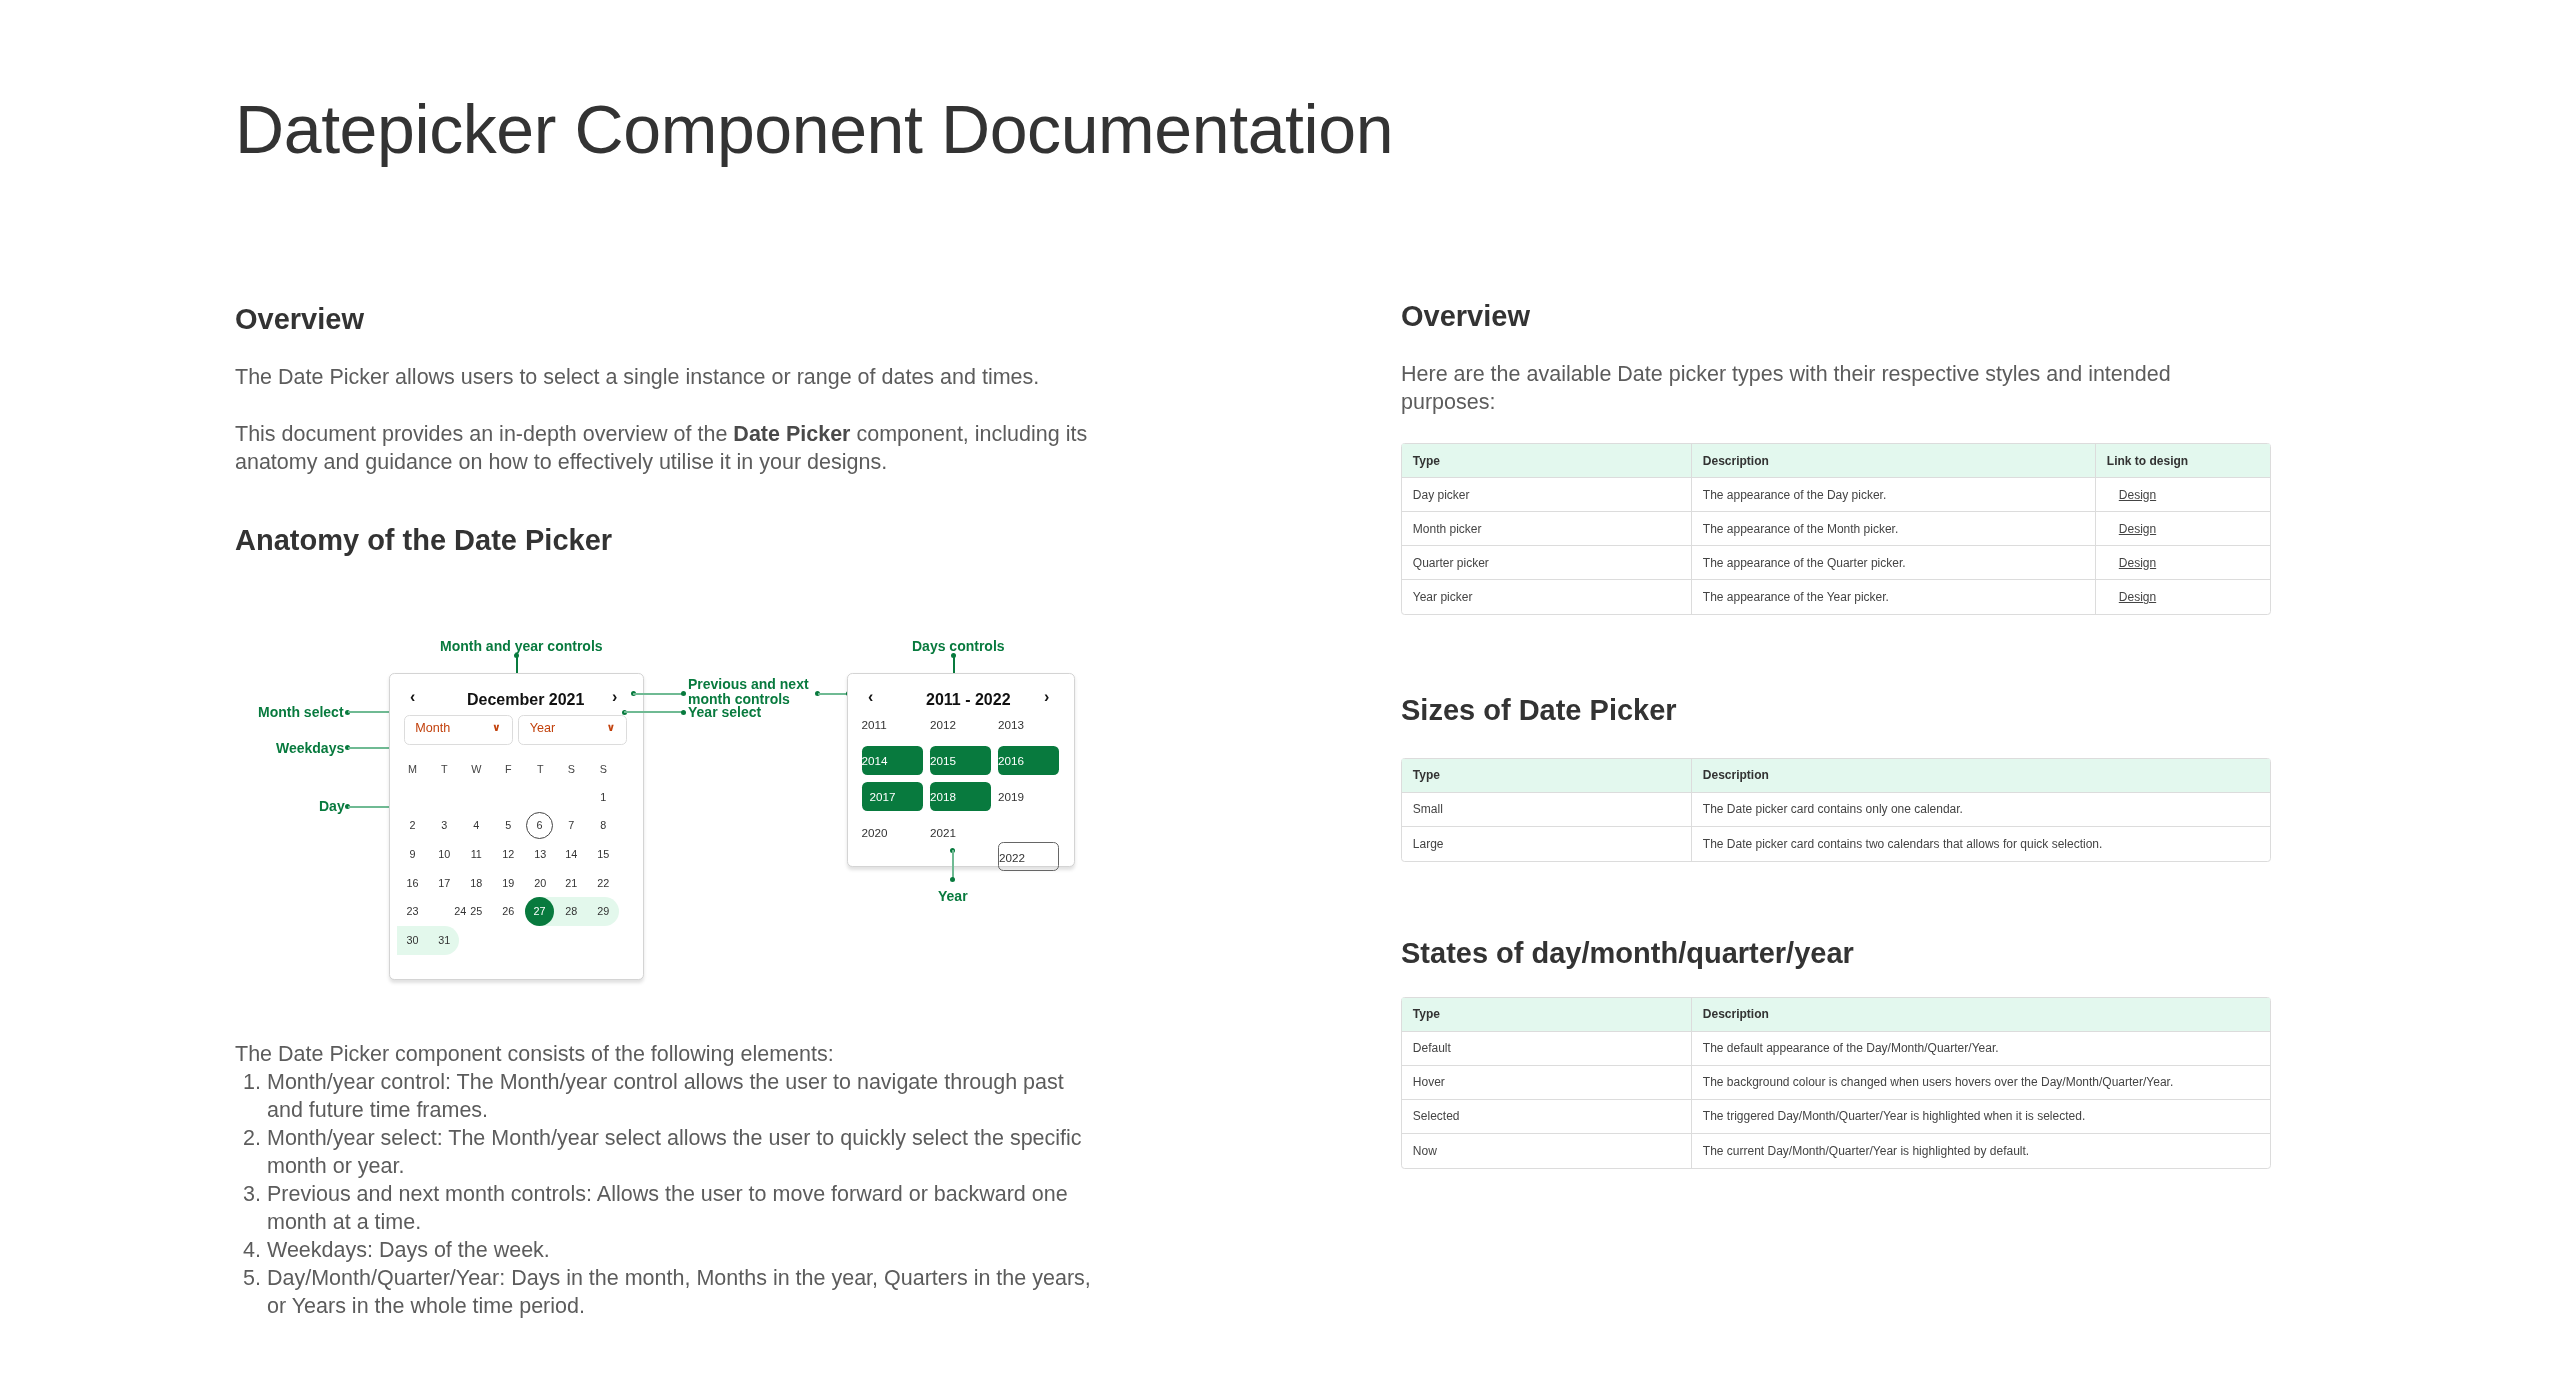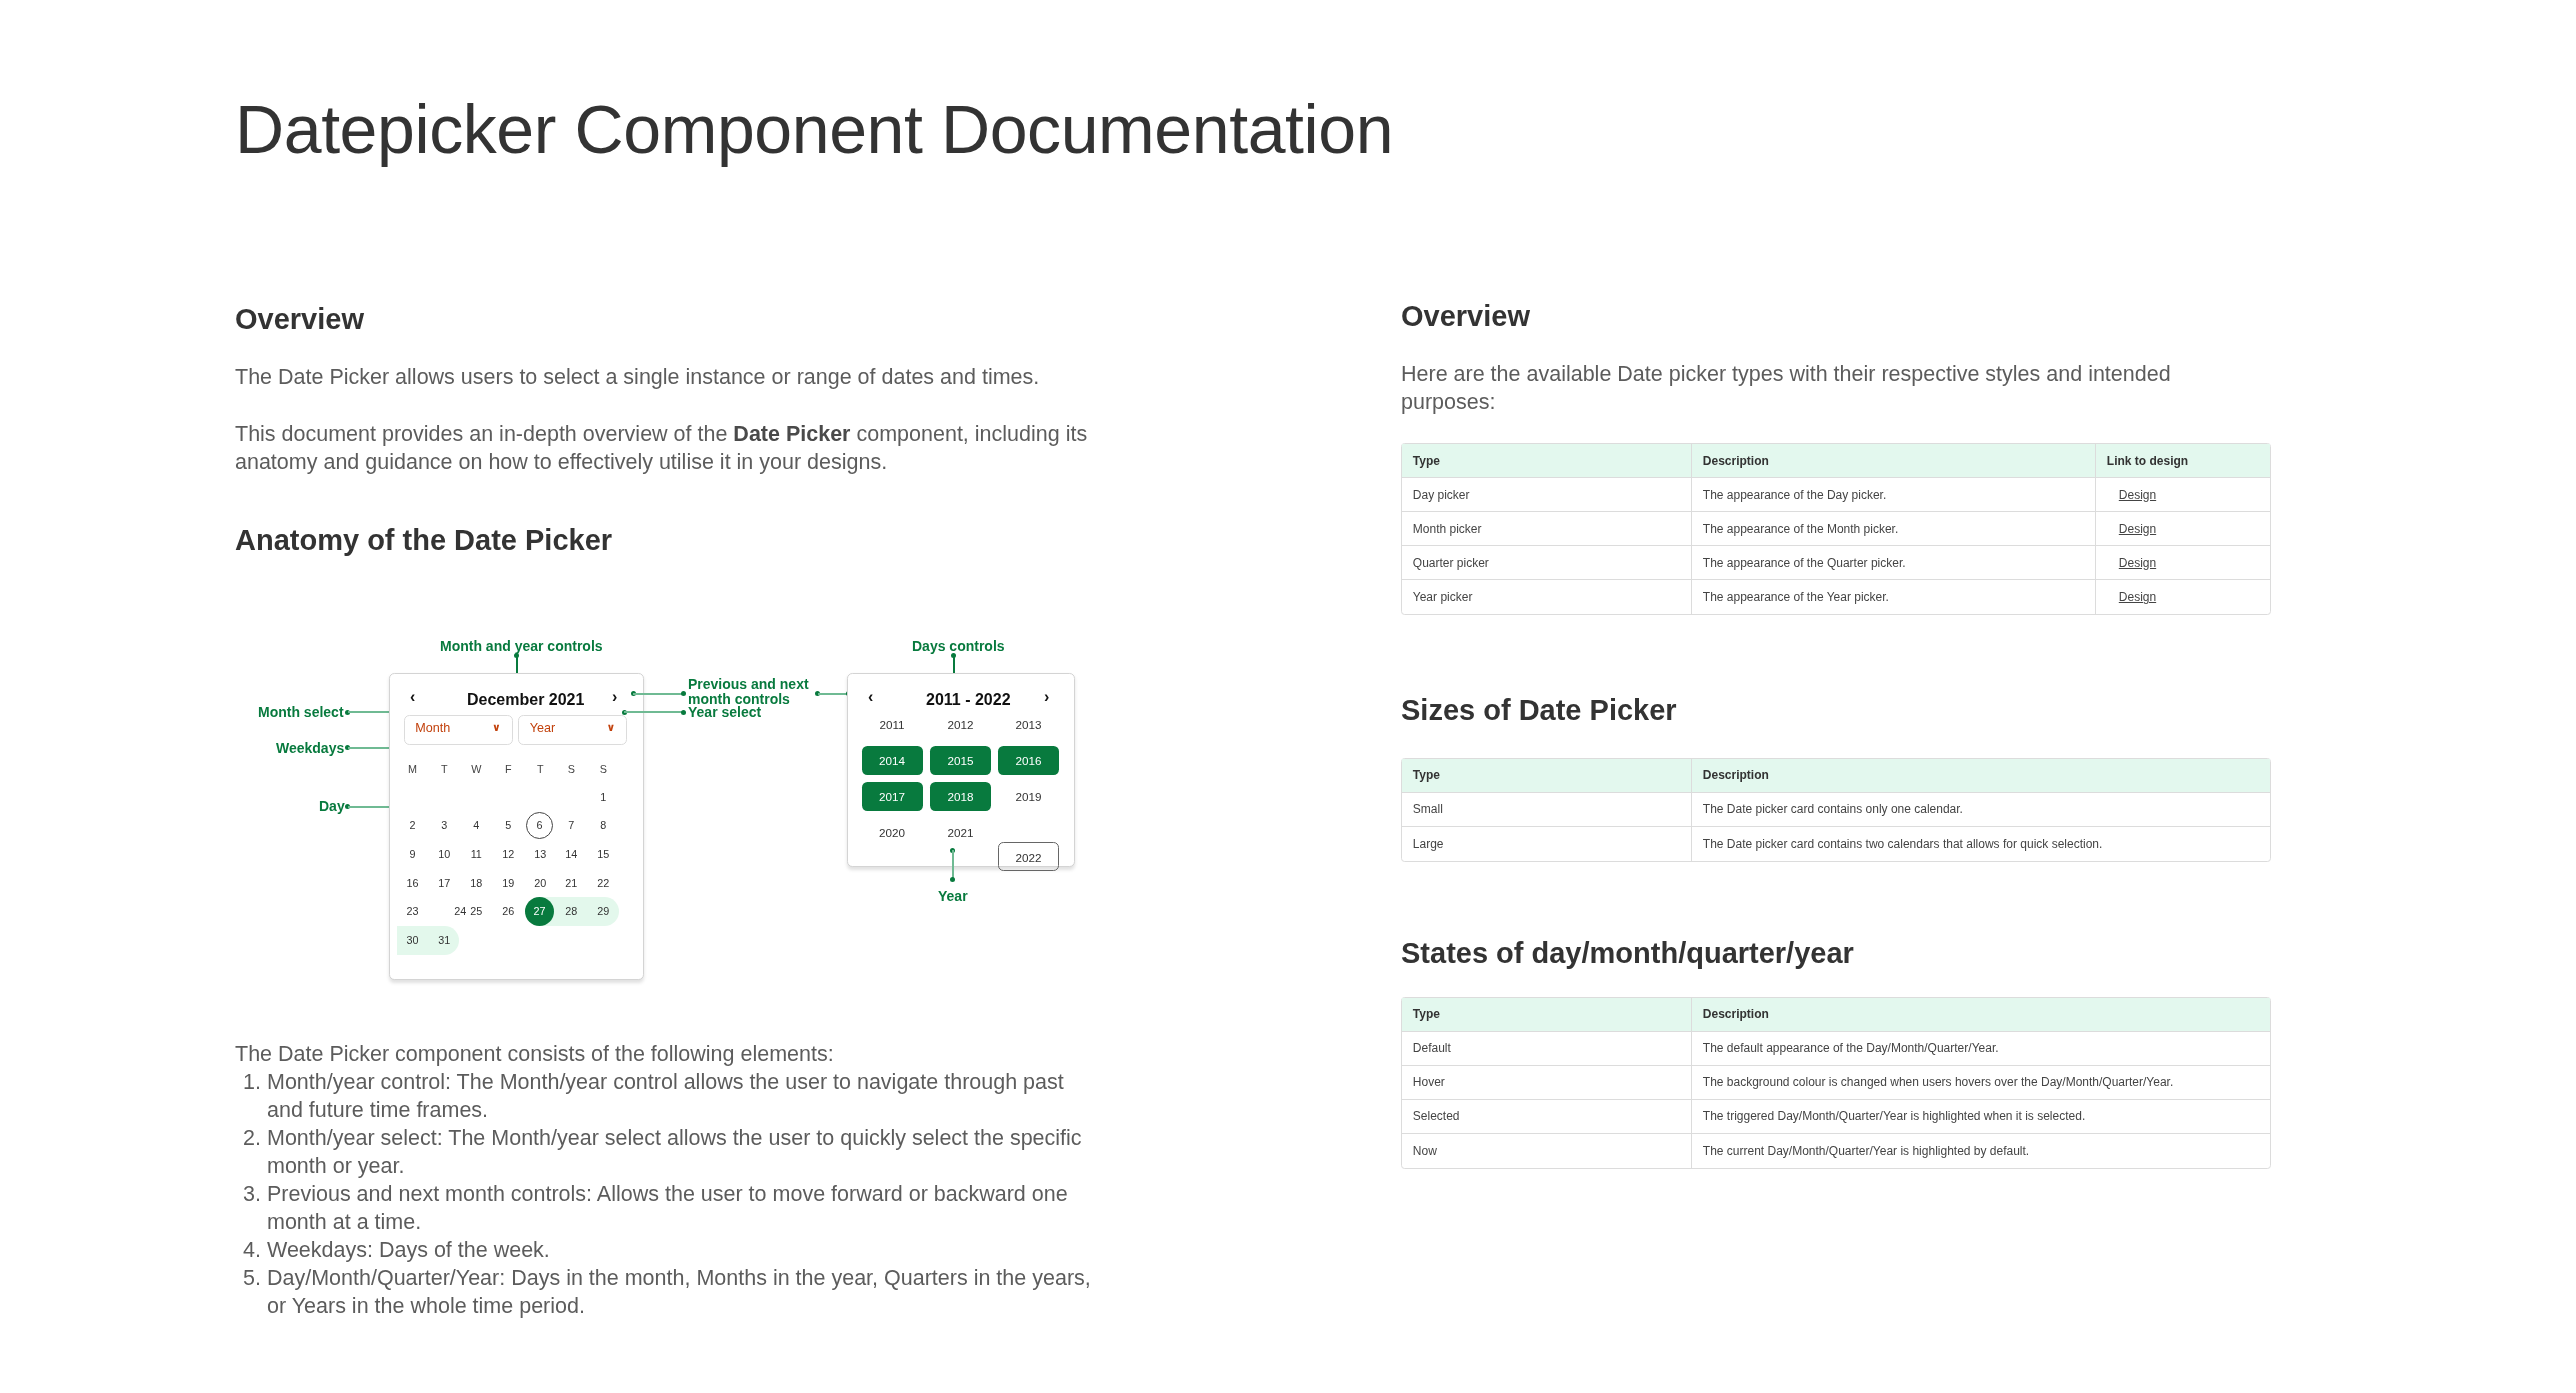--- a/index.html
+++ b/index.html
@@ -25,21 +25,21 @@
   .cal-card { position: absolute; background: #fff; border: 0.9px solid #d4d4d4; border-radius: 5.4px; box-shadow: 0 2.7px 3.6px rgba(0,0,0,0.12); }
   .cal-header { position: absolute; font-size: 16px; font-weight: 700; color: #111; }
   .chev { position: absolute; font-size: 16px; font-weight: 700; color: #111; line-height: 16px; }
   .select { position: absolute; border: 0.9px solid #dcdcdc; border-radius: 5.4px; height: 30px; font-size: 12.6px; color: #c2410c; padding: 5.4px 0 0 10.8px; }
   .select .caret { position: absolute; right: 10.8px; top: 5.4px; font-size: 10.8px; font-weight: 700; }
   .wd, .day { position: absolute; width: 30.5px; text-align: center; font-size: 10.8px; color: #333; }
   .wd { color: #444; }
   .day-now { border: 1.3px solid #444; border-radius: 50%; height: 27px; line-height: 24px; }
   .day-sel { background: #087a3e; color: #fff; border-radius: 50%; height: 29px; line-height: 29px; }
   .range-band { position: absolute; background: #e3f8ec; }
-  .yr { position: absolute; width: 61px; height: 29px; line-height: 29px; text-align: center; font-size: 11.7px; color: #333; border-radius: 5.4px; }
+  .yr { position: absolute; width: 61px; height: 29px; line-height: 29px; text-align: left; font-size: 11.7px; color: #333; border-radius: 5.4px; }
   .yr.sel { background: #087a3e; color: #fff; }
   .yr.now { border: 1.3px solid #666; margin-top: 24px; }
 
   .elements-list { position: absolute; left: 235px; top: 1040px; width: 861px; font-size: 21.5px; color: #5c5c5c; line-height: 28px; }
   .elements-list ol { margin-left: 32px; }
 
   
   table.doc { border-collapse: separate; border-spacing: 0; width: 870px; border: 0.9px solid #dcdcdc; border-radius: 3.6px; font-size: 12px; color: #444; }
   table.doc th { background: #e3f8ee; font-weight: 700; text-align: left; height: 34px; padding: 0 10.8px; color: #333; border-bottom: 0.9px solid #dcdcdc; }
   table.doc td { height: 34px; padding: 0 10.8px; border-bottom: 0.9px solid #dcdcdc; }
@@ -164,21 +164,21 @@
     <span class="chev" style="left:20px;top:15.2px">‹</span>
     <span class="cal-header" style="left:78px;top:17px">2011 - 2022</span>
     <span class="chev" style="left:196px;top:15.2px">›</span>
     <div id="year-grid">
         <span class="yr" style="left: 13.5px; top: 36px;">2011</span>
         <span class="yr" style="left: 82px; top: 36px;">2012</span>
         <span class="yr" style="left: 150px; top: 36px;">2013</span>
         <span class="yr sel" style="left: 13.5px; top: 72px;">2014</span>
         <span class="yr sel" style="left: 82px; top: 72px;">2015</span>
         <span class="yr sel" style="left: 150px; top: 72px;">2016</span>
-        <span class="yr sel" style="left: 13.5px; top: 108px;">2017</span>
+        <span class="yr sel" style="left: 13.5px; top: 108px; padding-left: 8px;">2017</span>
         <span class="yr sel" style="left: 82px; top: 108px;">2018</span>
         <span class="yr" style="left: 150px; top: 108px;">2019</span>
         <span class="yr" style="left: 13.5px; top: 144px;">2020</span>
         <span class="yr" style="left: 82px; top: 144px;">2021</span>
         <span class="yr now" style="left: 150px; top: 144px;">2022</span>
       </div>
   </div>
 
   <div class="dot" style="left:715px;top:229px"></div>
   <div class="lead-h" style="left:717px;top:231px;width:1.8px;height:29px"></div>

